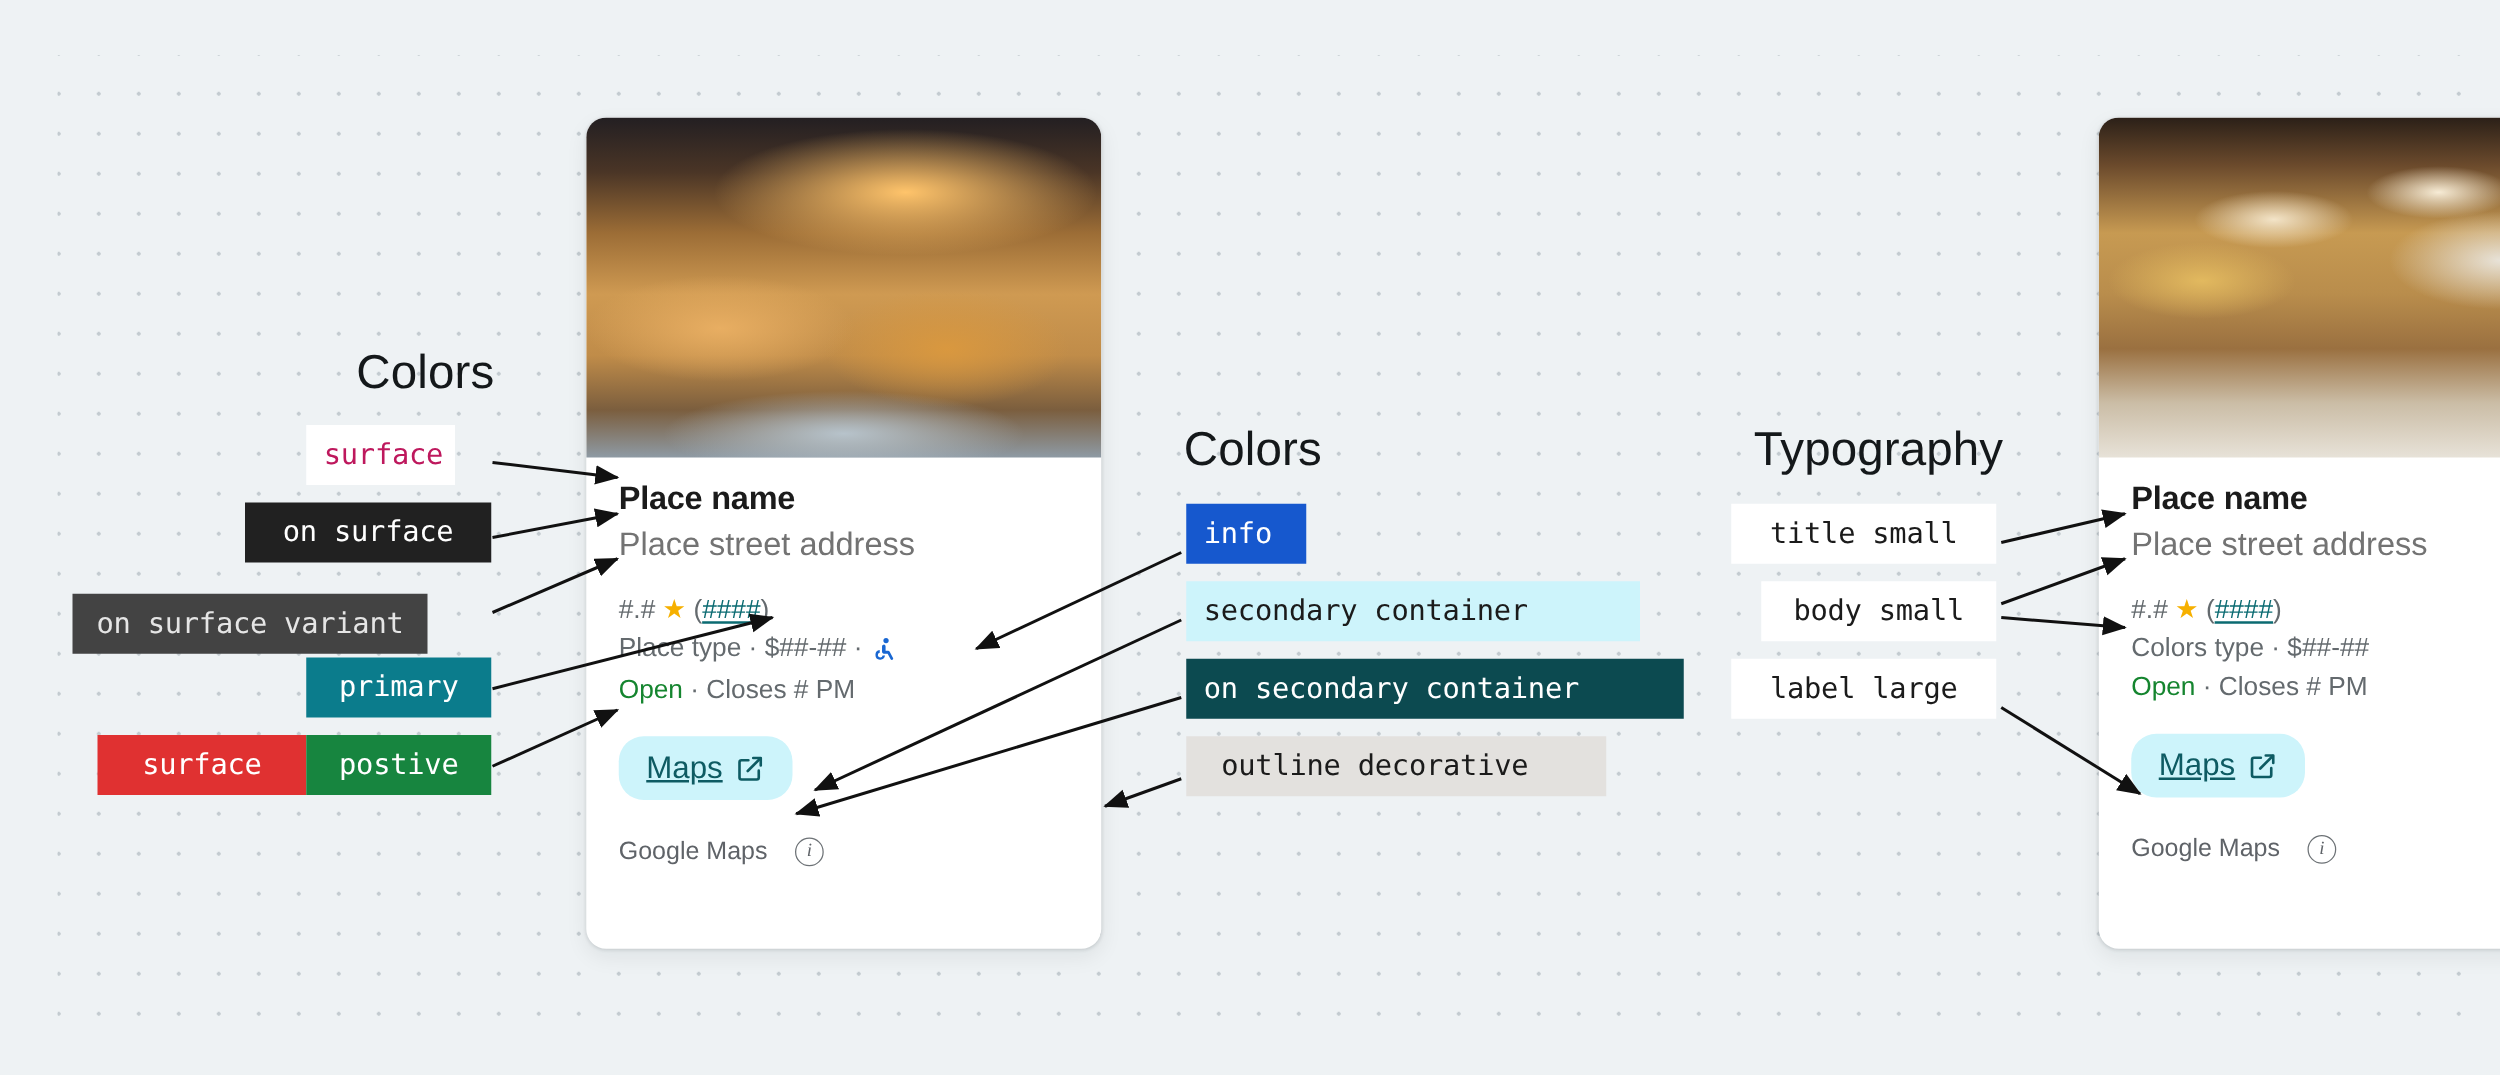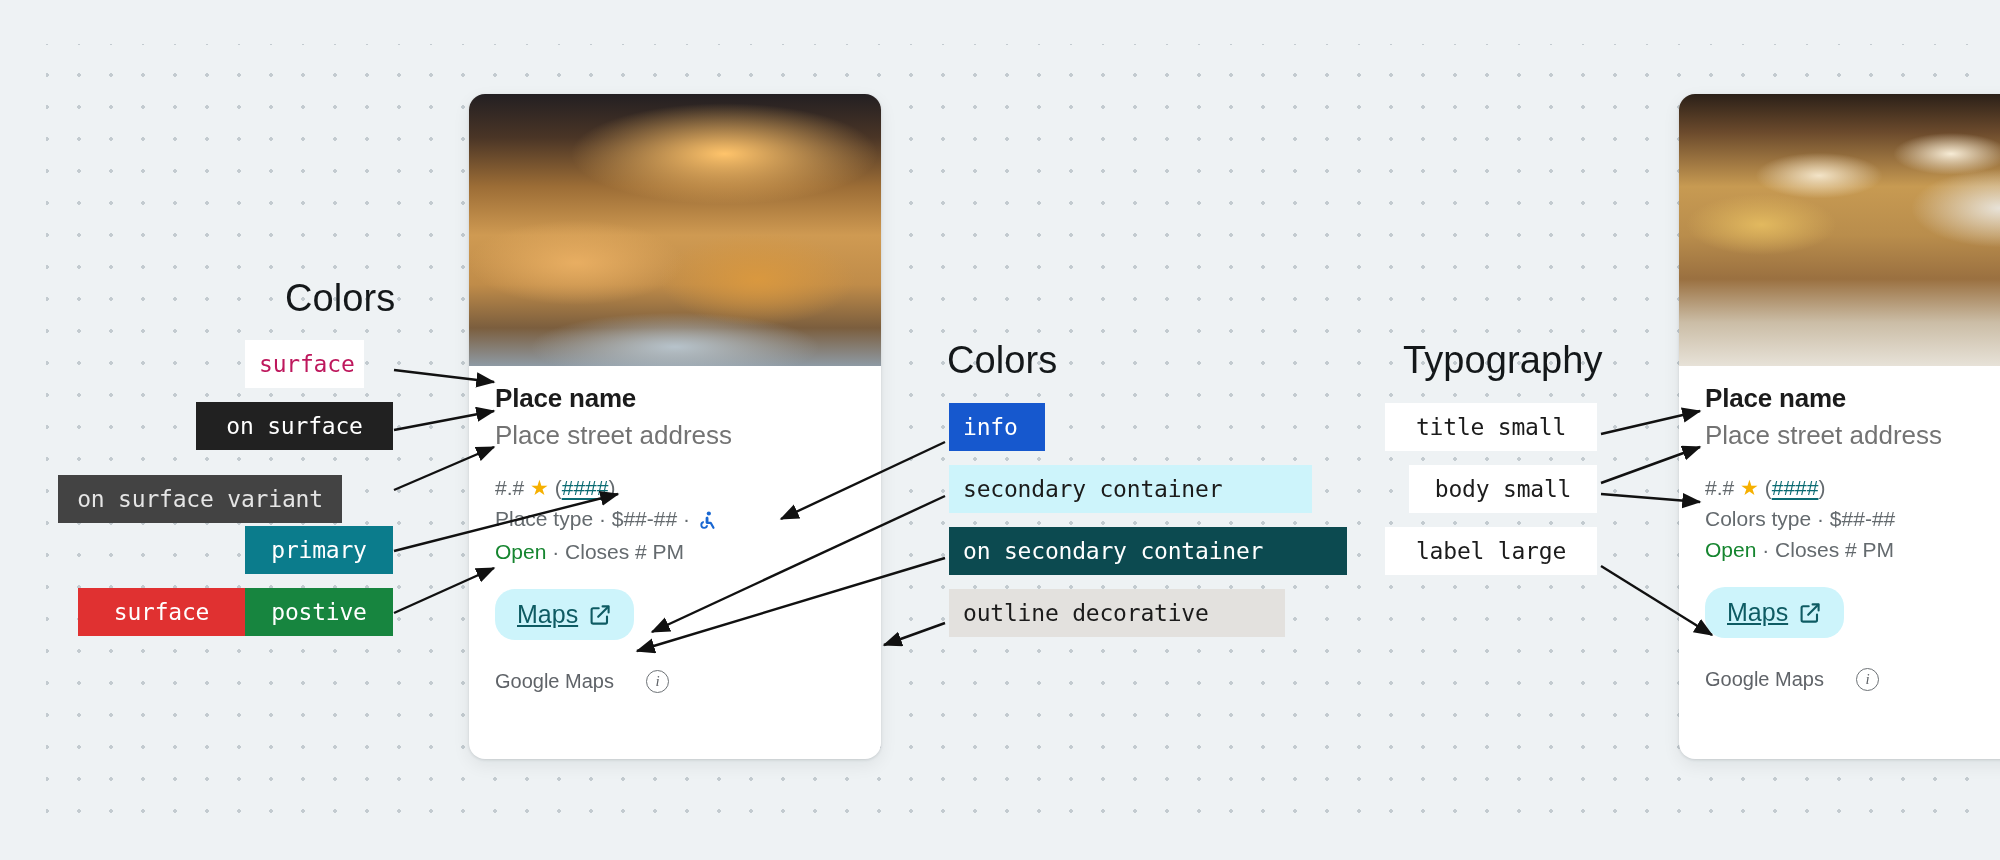--- a/index.html
+++ b/index.html
@@ -132,21 +132,21 @@
     font-weight: 400;
     cursor: pointer;
     line-height: 1;
     text-decoration: underline;
   }
   .maps-btn svg { display: block; }
 
   .card-footer {
     display: flex;
     align-items: center;
-    gap: 32px;
+    gap: 22px;
     padding: 30px 26px 24px 26px;
     font-size: 20px;
     color: #5f6368;
   }
   .info-icon {
     width: 23px; height: 23px;
     border: 1.6px solid #6d7276;
     border-radius: 50%;
     display: inline-flex;
     align-items: center;
@@ -231,21 +231,21 @@
   </div>
 
   <div class="chip" style="left:949px; top:465px; width:363px; background:#cdf4fb; color:#1b1b1b; justify-content:flex-start; padding-left:14px;">
     <span>secondary container</span>
   </div>
 
   <div class="chip" style="left:949px; top:527px; width:398px; background:#0c4a50; color:#ffffff; justify-content:flex-start; padding-left:14px;">
     <span>on secondary container</span>
   </div>
 
-  <div class="chip" style="left:949px; top:589px; width:336px; background:#e3e1de; color:#1b1b1b; justify-content:flex-start; padding-left:14px;">
+  <div class="chip" style="left:949px; top:589px; width:336px; background:#e3e1de; color:#1b1b1b; justify-content:flex-start; padding-left:28px;">
     <span>outline decorative</span>
   </div>
 
   <div class="chip" style="left:1385px; top:403px; width:212px; background:#ffffff; color:#1b1b1b; justify-content:center;">
     <span>title small</span>
   </div>
 
   <div class="chip" style="left:1409px; top:465px; width:188px; background:#ffffff; color:#1b1b1b; justify-content:center;">
     <span>body small</span>
   </div>

